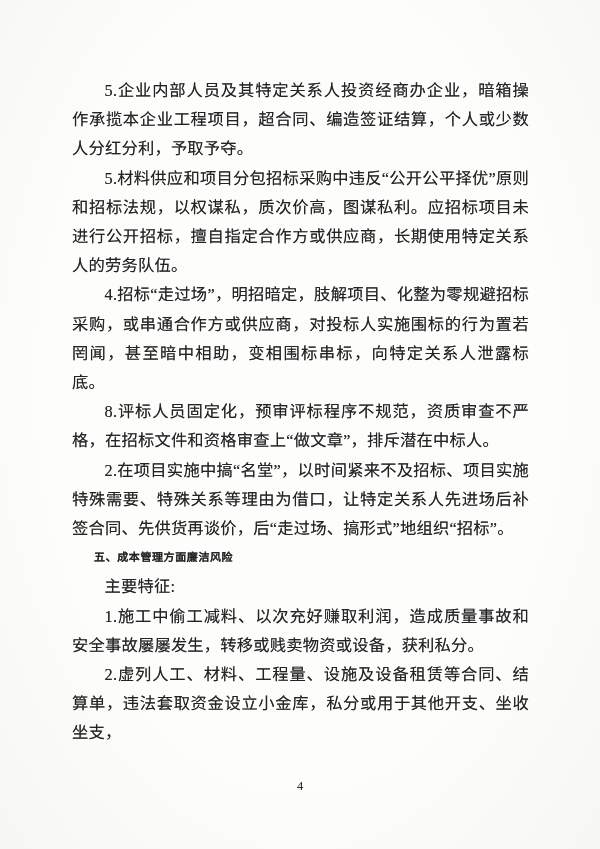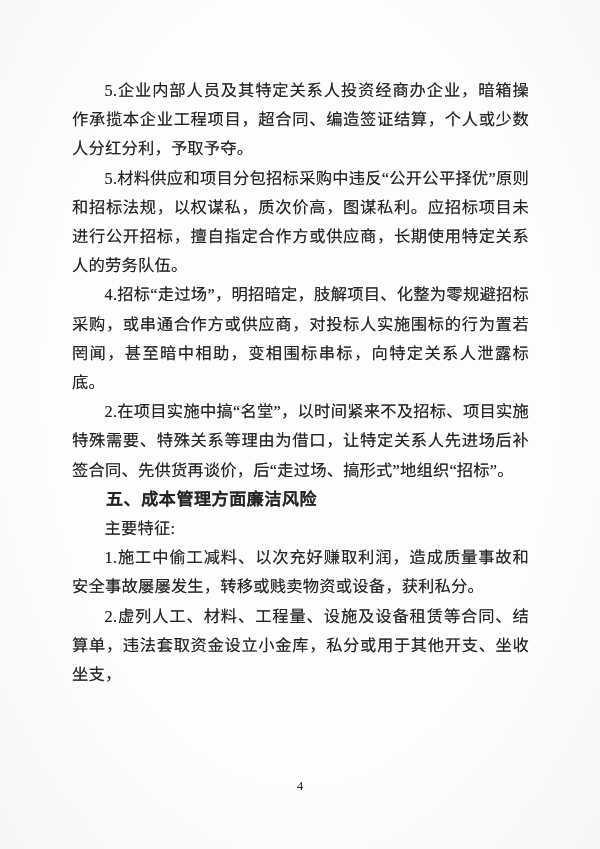--- a/index.html
+++ b/index.html
@@ -36,21 +36,21 @@
     text-align: justify;
     text-justify: inter-ideograph;
     text-indent: 2em;
     letter-spacing: 0.2px;
     text-shadow: 0 0 0.5px rgba(30,30,30,0.55);
     margin: 0;
   }
   .heading {
     font-family: Liberation Serif, serif;
     font-weight: bold;
-    font-size: 17px;
+    font-size: 11px;
     letter-spacing: 0.6px;
     text-shadow: 0 0 0.4px rgba(20,20,20,0.6);
   }
   .page-number {
     position: absolute;
     left: 0;
     top: 779px;
     width: 100%;
     text-align: center;
     font-size: 12.5px;
@@ -60,20 +60,21 @@
   }
 </style>
 </head>
 <body>
 
 <div class="page">
   <div class="content">
     <p class="para">5.企业内部人员及其特定关系人投资经商办企业，暗箱操作承揽本企业工程项目，超合同、编造签证结算，个人或少数人分红分利，予取予夺。</p>
     <p class="para">5.材料供应和项目分包招标采购中违反“公开公平择优”原则和招标法规，以权谋私，质次价高，图谋私利。应招标项目未进行公开招标，擅自指定合作方或供应商，长期使用特定关系人的劳务队伍。</p>
     <p class="para">4.招标“走过场”，明招暗定，肢解项目、化整为零规避招标采购，或串通合作方或供应商，对投标人实施围标的行为置若罔闻，甚至暗中相助，变相围标串标，向特定关系人泄露标底。</p>
+    <p class="para">8.评标人员固定化，预审评标程序不规范，资质审查不严格，在招标文件和资格审查上“做文章”，排斥潜在中标人。</p>
     <p class="para">2.在项目实施中搞“名堂”，以时间紧来不及招标、项目实施特殊需要、特殊关系等理由为借口，让特定关系人先进场后补签合同、先供货再谈价，后“走过场、搞形式”地组织“招标”。</p>
     <p class="para heading">五、成本管理方面廉洁风险</p>
     <p class="para">主要特征:</p>
     <p class="para">1.施工中偷工减料、以次充好赚取利润，造成质量事故和安全事故屡屡发生，转移或贱卖物资或设备，获利私分。</p>
     <p class="para">2.虚列人工、材料、工程量、设施及设备租赁等合同、结算单，违法套取资金设立小金库，私分或用于其他开支、坐收坐支，</p>
   </div>
   <div class="page-number">4</div>
 </div>
 
 </body></html>

